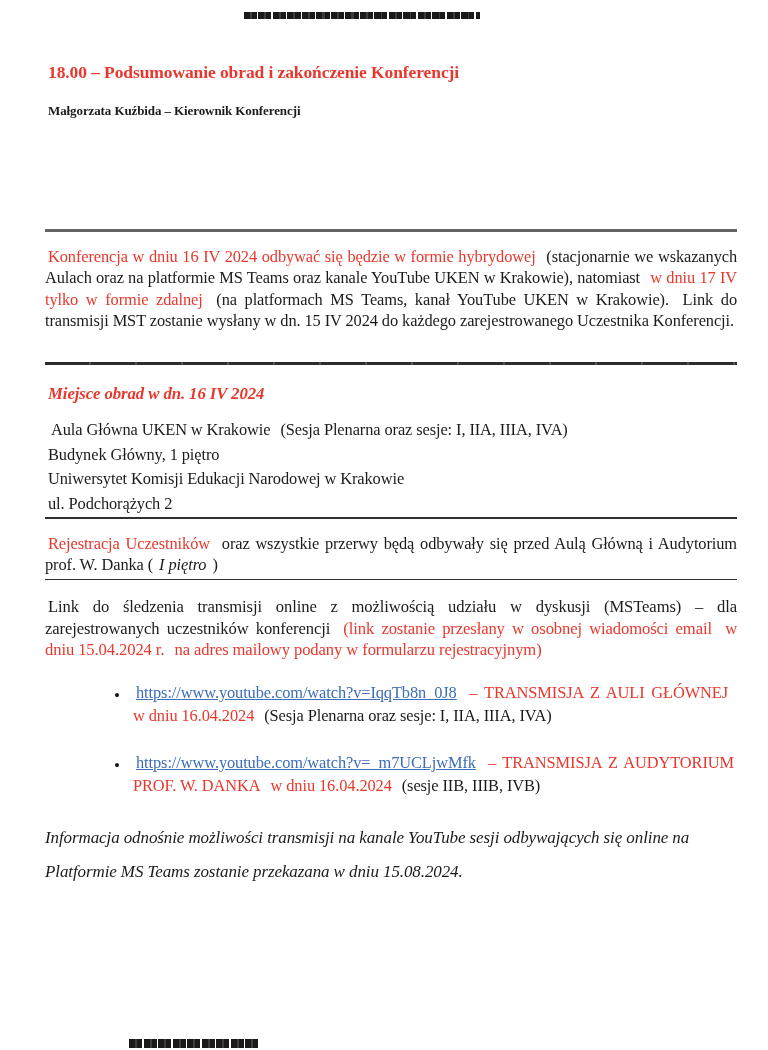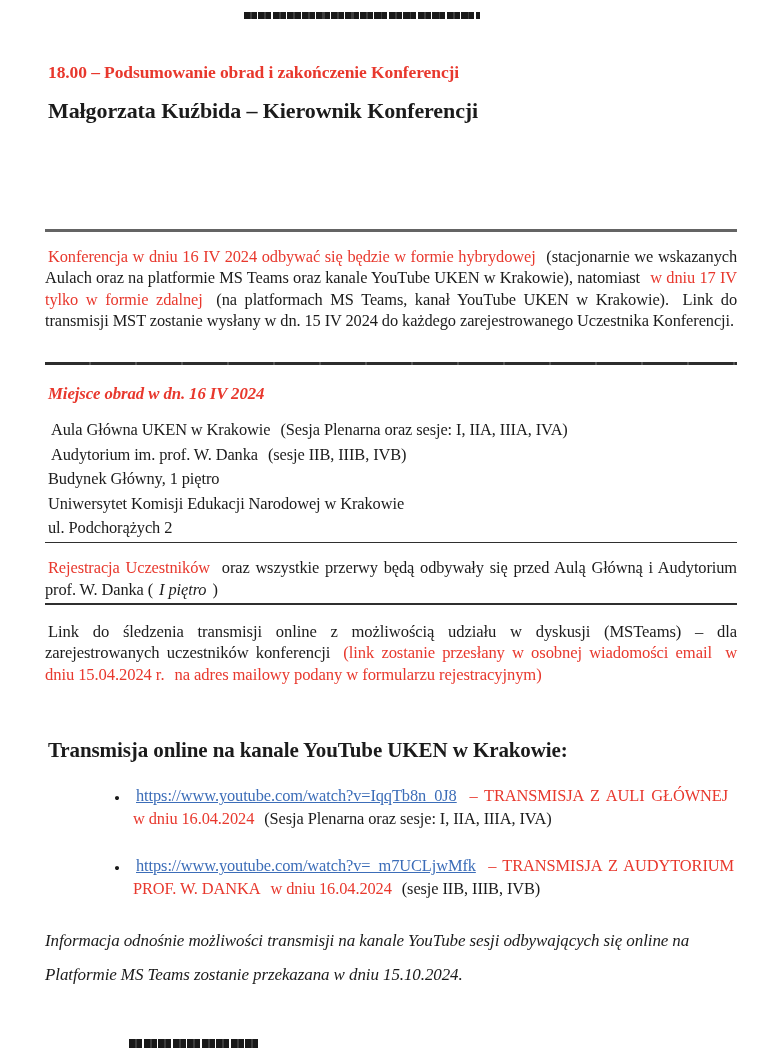--- a/index.html
+++ b/index.html
@@ -16,21 +16,21 @@
     line-height:21.5px;
     letter-spacing:-0.1px;
   }
   .content { padding:0 31px 0 33px; }
 
   .red    { color:#e8382d; }
   .b      { font-weight:normal; }
   .i      { font-style:italic; }
 
   .closing-title   { margin-top:55px; font-size:17.5px; font-weight:bold; color:#e8382d; line-height:23px; }
-  .manager-line    { margin-top:15px; font-size:22px; font-weight:bold; line-height:23px; }
+  .manager-line    { margin-top:15px; font-size:13px; font-weight:bold; line-height:23px; }
 
   .rule-gray  { margin-top:107px; height:2.5px; background:#646464; }
   .rule-heavy { margin-top:30px; height:3.5px;
                 background:repeating-linear-gradient(90deg,#2d2d2d 0 44px,#555 44px 46px); }
   .rule-thin  { height:1.6px; background:#2f2f2f; }
 
   .para { text-align:justify; }
   .hybrid-para { margin-top:14px; }
 
   .venue-heading { margin-top:17px; font-weight:bold; color:#e8382d; font-size:16.8px; line-height:23px;font-style:italic; }
@@ -83,44 +83,40 @@
     <p class="para hybrid-para"><span class="red b">Konferencja w dniu 16 IV 2024 odbywać się będzie w formie hybrydowej</span><span> (stacjonarnie we wskazanych Aulach oraz na platformie MS Teams oraz kanale YouTube UKEN w Krakowie), natomiast </span><span class="red b">w dniu 17 IV tylko w formie zdalnej</span><span> (na platformach MS Teams, kanał YouTube UKEN w Krakowie). </span><span class="b">Link do transmisji MST zostanie wysłany w dn. 15 IV 2024 do każdego zarejestrowanego Uczestnika Konferencji.</span></p>
 
     <div class="rule-heavy"></div>
 
     <div class="venue-heading">
       <span>Miejsce obrad w dn. 16 IV 2024</span>
     </div>
 
     <div class="venue-block">
       <div><span class="b">Aula Główna UKEN w Krakowie</span><span> (Sesja Plenarna oraz sesje: I, IIA, IIIA, IVA)</span></div>
-      <div><span class="b">Audytorium im. prof. W. Danka</span><span> (sesje IIB, IIIB, IVB)</span></div>
       <div>Budynek Główny, 1 piętro</div>
       <div>Uniwersytet Komisji Edukacji Narodowej w Krakowie</div>
       <div>ul. Podchorążych 2</div>
     </div>
 
     <div class="rule-thin rule-under-address"></div>
 
     <p class="para registration-para"><span class="red b">Rejestracja Uczestników</span><span> oraz wszystkie przerwy będą odbywały się przed Aulą Główną i Audytorium prof. W. Danka (</span><span class="i">I piętro</span><span>)</span></p>
 
     <div class="rule-thin rule-under-reg"></div>
 
     <p class="para mslink-para"><span class="b">Link do śledzenia transmisji online z możliwością udziału w dyskusji (MSTeams) – dla zarejestrowanych uczestników konferencji</span><span class="red"> (link zostanie przesłany w osobnej wiadomości email </span><span class="red b">w dniu 15.04.2024 r.</span><span class="red"> na adres mailowy podany w formularzu reje­stracyjnym)</span></p>
 
-    <div class="yt-heading">
-      <span>Transmisja online na kanale YouTube UKEN w Krakowie:</span>
-    </div>
 
     <ul class="yt-list">
       <li><span class="bullet-dot">•</span><a class="yt-link" href="#" title="https://www.youtube.com/watch?v=IqqTb8n_0J8">https://www.youtube.com/watch?v=IqqTb8n_0J8</a><span class="red b"> – TRANSMISJA Z AULI GŁÓWNEJ</span><span class="red"> w dniu 16.04.2024</span><span> (Sesja Plenarna oraz sesje: I, IIA, IIIA, IVA)</span></li>
       <li><span class="bullet-dot">•</span><a class="yt-link" href="#" title="https://www.youtube.com/watch?v=_m7UCLjwMfk">https://www.youtube.com/watch?v=_m7UCLjwMfk</a><span class="red b"> – TRANSMISJA Z AUDYTO­RIUM PROF. W. DANKA</span><span class="red"> w dniu 16.04.2024</span><span> (sesje IIB, IIIB, IVB)</span></li>
     </ul>
 
-    <p class="footnote">Informacja odnośnie możliwości transmisji na kanale YouTube sesji odbywających się online na Platformie MS Teams zostanie przekazana w dniu 15.10.2024.</p>
+    <p class="footnote">Informacja odnośnie możliwości transmisji na kanale YouTube sesji odbywających się online na Platformie MS Teams zostanie przekazana w dniu 15.08.2024.</p>
 
   </div>
 
   <div class="cutoff cutoff-bottom-1">
       <div class="cutoff-texture"></div>
     </div>
   <div class="cutoff cutoff-bottom-2">
       <div class="cutoff-texture"></div>
     </div>
 

